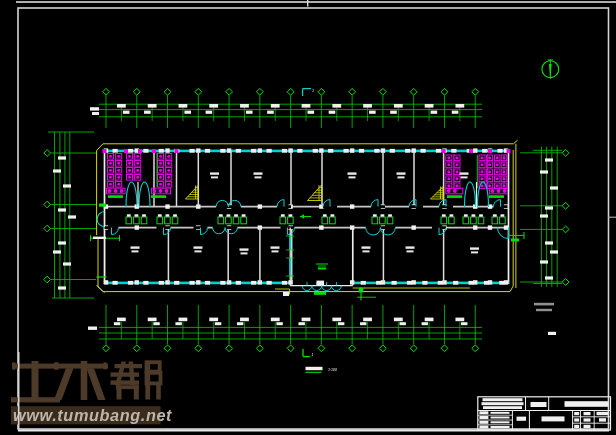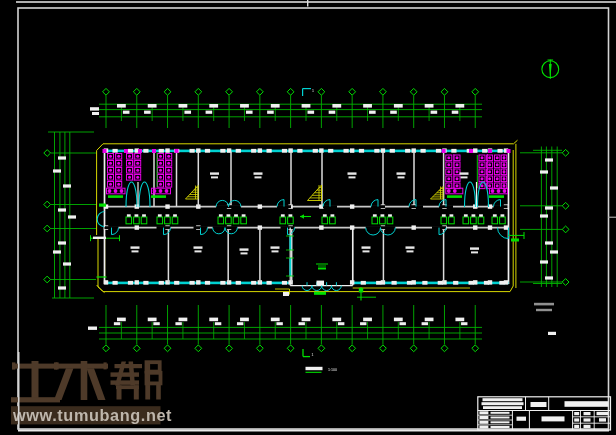--- a/index.html
+++ b/index.html
@@ -1,16 +1,16 @@
 <!DOCTYPE html>
 <html><head>
 <meta charset="utf-8">
 <style>
 html,body{margin:0;padding:0;background:#000;}
-#c{position:relative;width:616px;height:435px;background:#000;overflow:hidden;font-family:"Liberation Sans",sans-serif;}
+#c{position:relative;width:616px;height:435px;background:#000;overflow:hidden;font-family:"Liberation Sans",sans-serif;font-style:italic;}
 </style>
 </head>
 <body>
 <div id="c">
 <svg width="616" height="435" viewBox="0 0 616 435" font-family="Liberation Sans,sans-serif">
 
 <g>
         <rect x="0" y="0" width="616" height="435" fill="#000000"></rect>
       </g>
 

